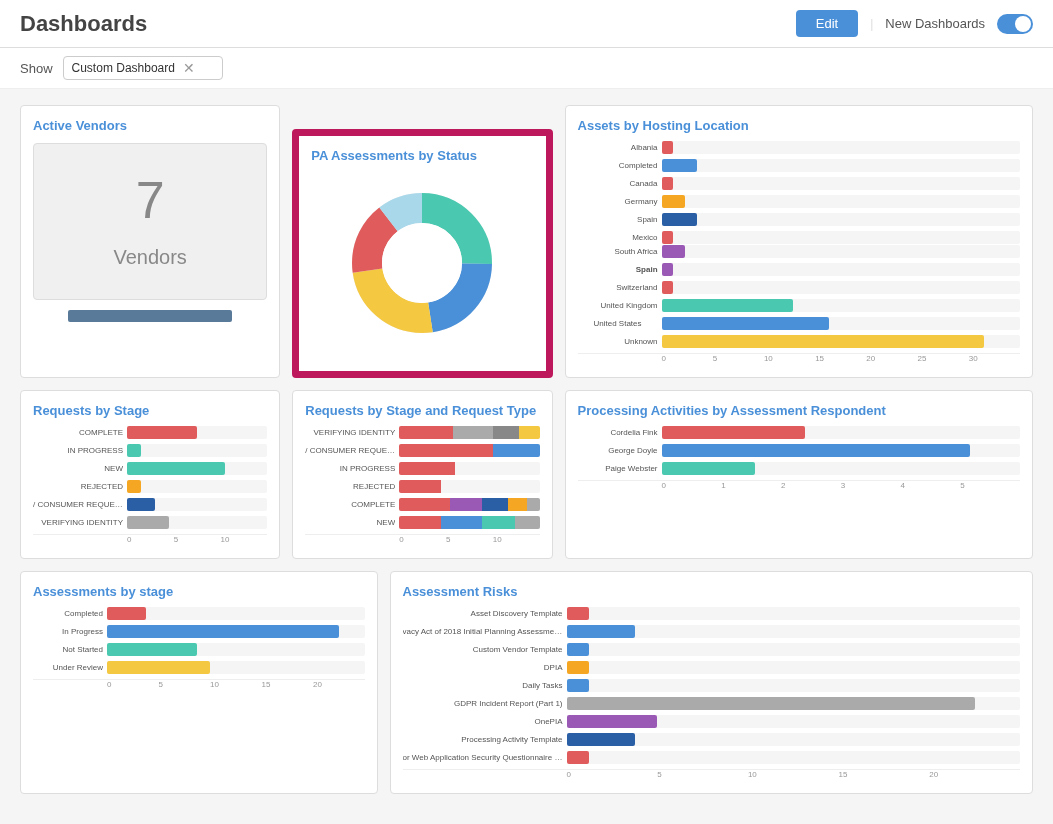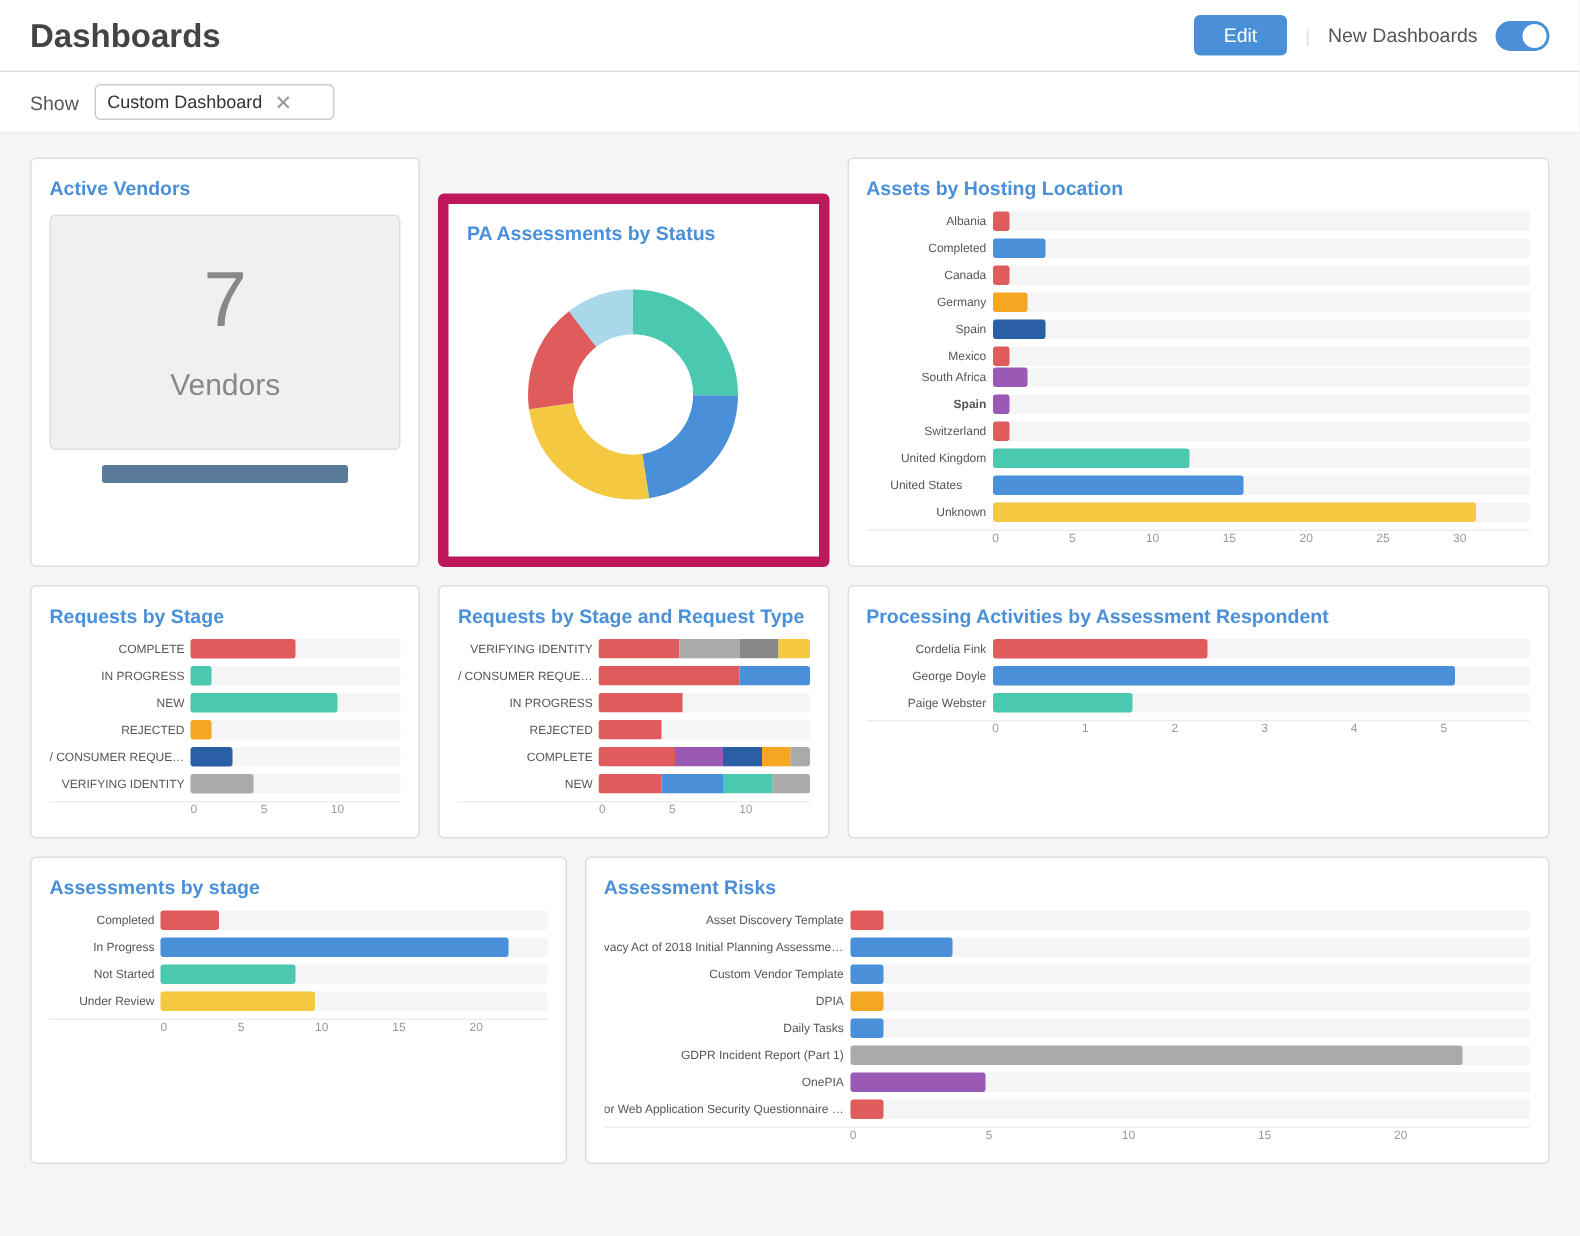--- a/index.html
+++ b/index.html
@@ -381,20 +381,26 @@
         <div style="width:90%;height:100%;background:#aaa;border-radius:2px;"></div>
       </div>
     </div>
             <div style="display:flex;align-items:center;margin-bottom:5px;gap:4px;">
       <div style="width:160px;text-align:right;font-size:8px;color:#555;overflow:hidden;text-overflow:ellipsis;white-space:nowrap;" title="OnePIA">OnePIA</div>
       <div style="flex:1;background:#f5f5f5;border-radius:2px;height:13px;position:relative;">
         <div style="width:20%;height:100%;background:#9b59b6;border-radius:2px;"></div>
       </div>
     </div>
             <div style="display:flex;align-items:center;margin-bottom:5px;gap:4px;">
+      <div style="width:160px;text-align:right;font-size:8px;color:#555;overflow:hidden;text-overflow:ellipsis;white-space:nowrap;" title="Processing Activity Template">Processing Activity Template</div>
+      <div style="flex:1;background:#f5f5f5;border-radius:2px;height:13px;position:relative;">
+        <div style="width:15%;height:100%;background:#2a5fa5;border-radius:2px;"></div>
+      </div>
+    </div>
+            <div style="display:flex;align-items:center;margin-bottom:5px;gap:4px;">
       <div style="width:160px;text-align:right;font-size:8px;color:#555;overflow:hidden;text-overflow:ellipsis;white-space:nowrap;" title="or Web Application Security Questionnaire Support">or Web Application Security Questionnaire Support</div>
       <div style="flex:1;background:#f5f5f5;border-radius:2px;height:13px;position:relative;">
         <div style="width:5%;height:100%;background:#e05c5c;border-radius:2px;"></div>
       </div>
     </div>
             <div style="display:flex;padding-left:164px;margin-top:2px;border-top:1px solid #eee;">
               <span style="flex:1;font-size:8px;color:#999;text-align:left;">0</span>
               <span style="flex:1;font-size:8px;color:#999;text-align:left;">5</span>
               <span style="flex:1;font-size:8px;color:#999;text-align:left;">10</span>
               <span style="flex:1;font-size:8px;color:#999;text-align:left;">15</span>

